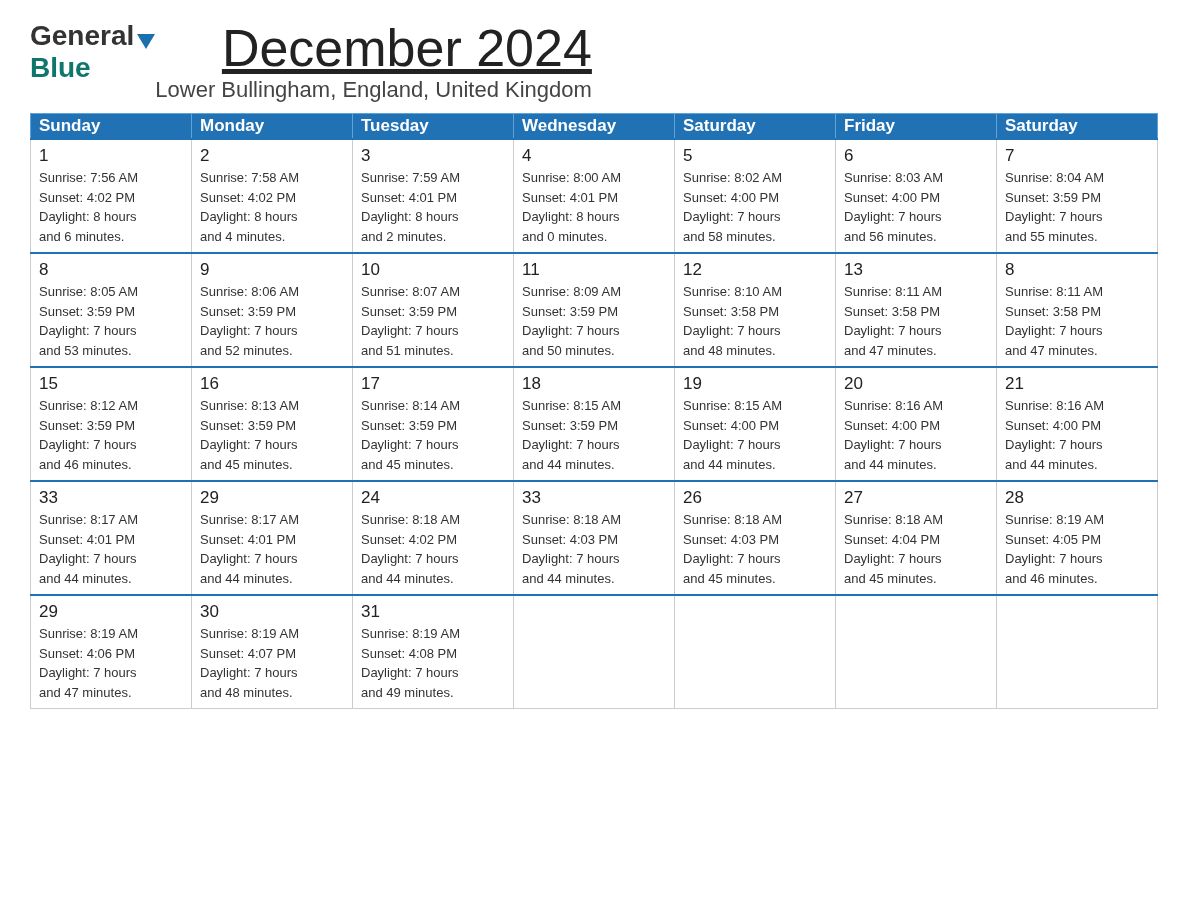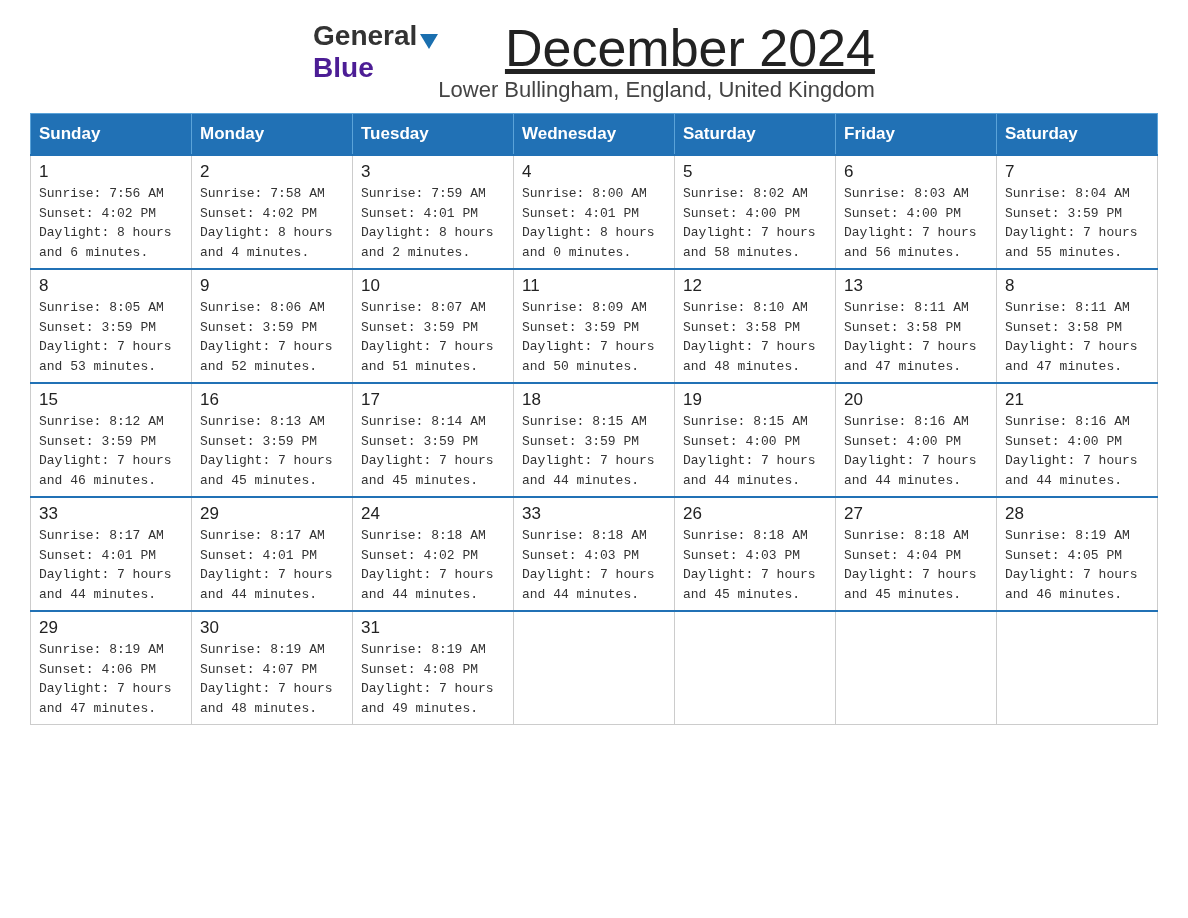--- a/index.html
+++ b/index.html
@@ -5,21 +5,21 @@
     * { box-sizing: border-box; margin: 0; padding: 0; }
     body {
       font-family: Arial, sans-serif;
       background: #fff;
       padding: 20px 30px;
       width: 1188px;
       min-height: 918px;
     }
     .header-row {
       display: flex;
-      justify-content: center;
+      justify-content: flex-start;
       align-items: flex-start;
       margin-bottom: 8px;
     }
     .logo {
       display: flex;
       flex-direction: column;
       align-items: flex-start;
     }
     .title-block {
       text-align: right;
@@ -38,21 +38,21 @@
     .calendar {
       width: 100%;
       border-collapse: collapse;
       margin-top: 10px;
     }
     .calendar thead tr th {
       background-color: #2171b5;
       color: #fff;
       font-size: 17px;
       font-weight: bold;
-      padding: 10px 8px;
+      padding: 2px 8px;
       text-align: left;
       border: 1px solid #5ba3d9;
     }
     .calendar tbody tr td {
       vertical-align: top;
       border: 1px solid #ccc;
       padding: 6px 8px;
       width: 14.28%;
       min-height: 90px;
     }
@@ -63,21 +63,20 @@
       font-size: 17px;
       font-weight: normal;
       color: #222;
       display: block;
       margin-bottom: 2px;
     }
     .day-info {
       font-size: 13px;
       color: #333;
       line-height: 1.5;
-      font-family: Liberation Mono, monospace;
     }
     .empty-cell {
       background: #fff;
     }
     .logo-line1 {
       display: flex;
       align-items: center;
     }
     .logo-line2 {
       display: flex;
@@ -87,21 +86,21 @@
 </head>
 <body>
 
 <div class="header-row">
   <div class="logo">
     <div class="logo-line1">
       <span style="font-size:28px;font-weight:bold;color:#333;">General</span>
       <span style="display:inline-block;width:0;height:0;border-left:9px solid transparent;border-right:9px solid transparent;border-top:15px solid #1a6faf;margin-left:3px;position:relative;top:5px;"></span>
     </div>
     <div class="logo-line2">
-      <span style="font-size:28px;font-weight:bold;color:#4c1d95;">Blue</span>
+      <span style="font-size:28px;font-weight:bold;color:#0f766e;">Blue</span>
     </div>
   </div>
   <div class="title-block">
     <div class="month-title">December 2024</div>
     <div class="location-title">Lower Bullingham, England, United Kingdom</div>
   </div>
 </div>
 
 <table class="calendar">
   <thead>

